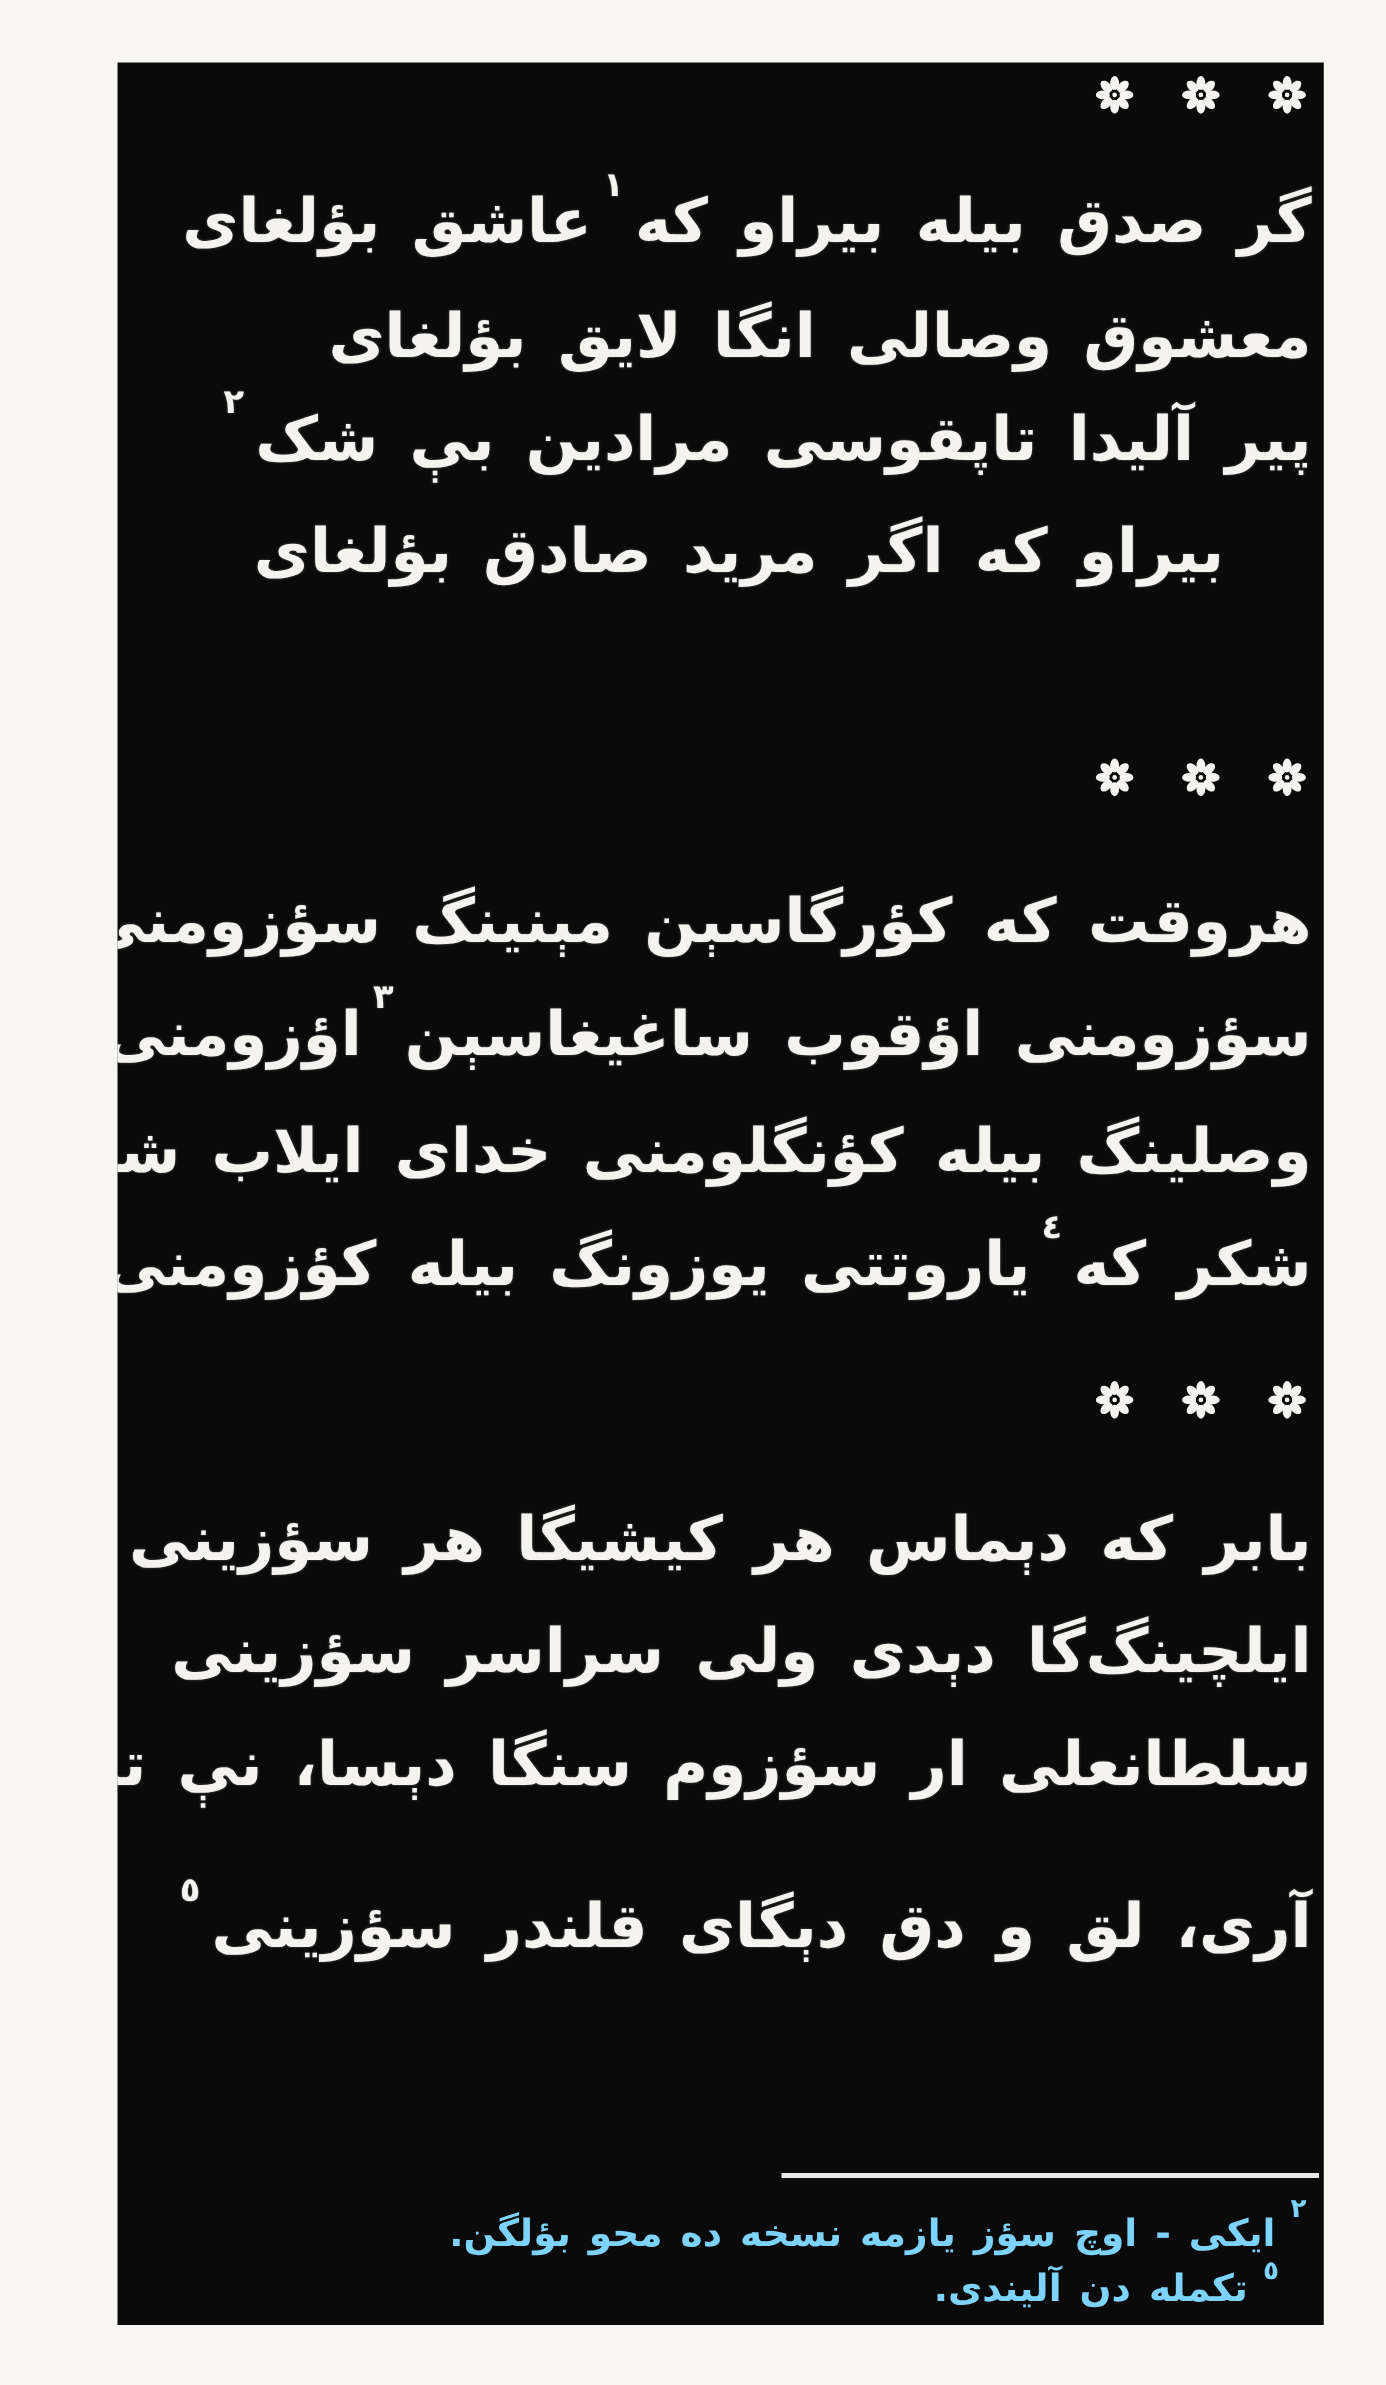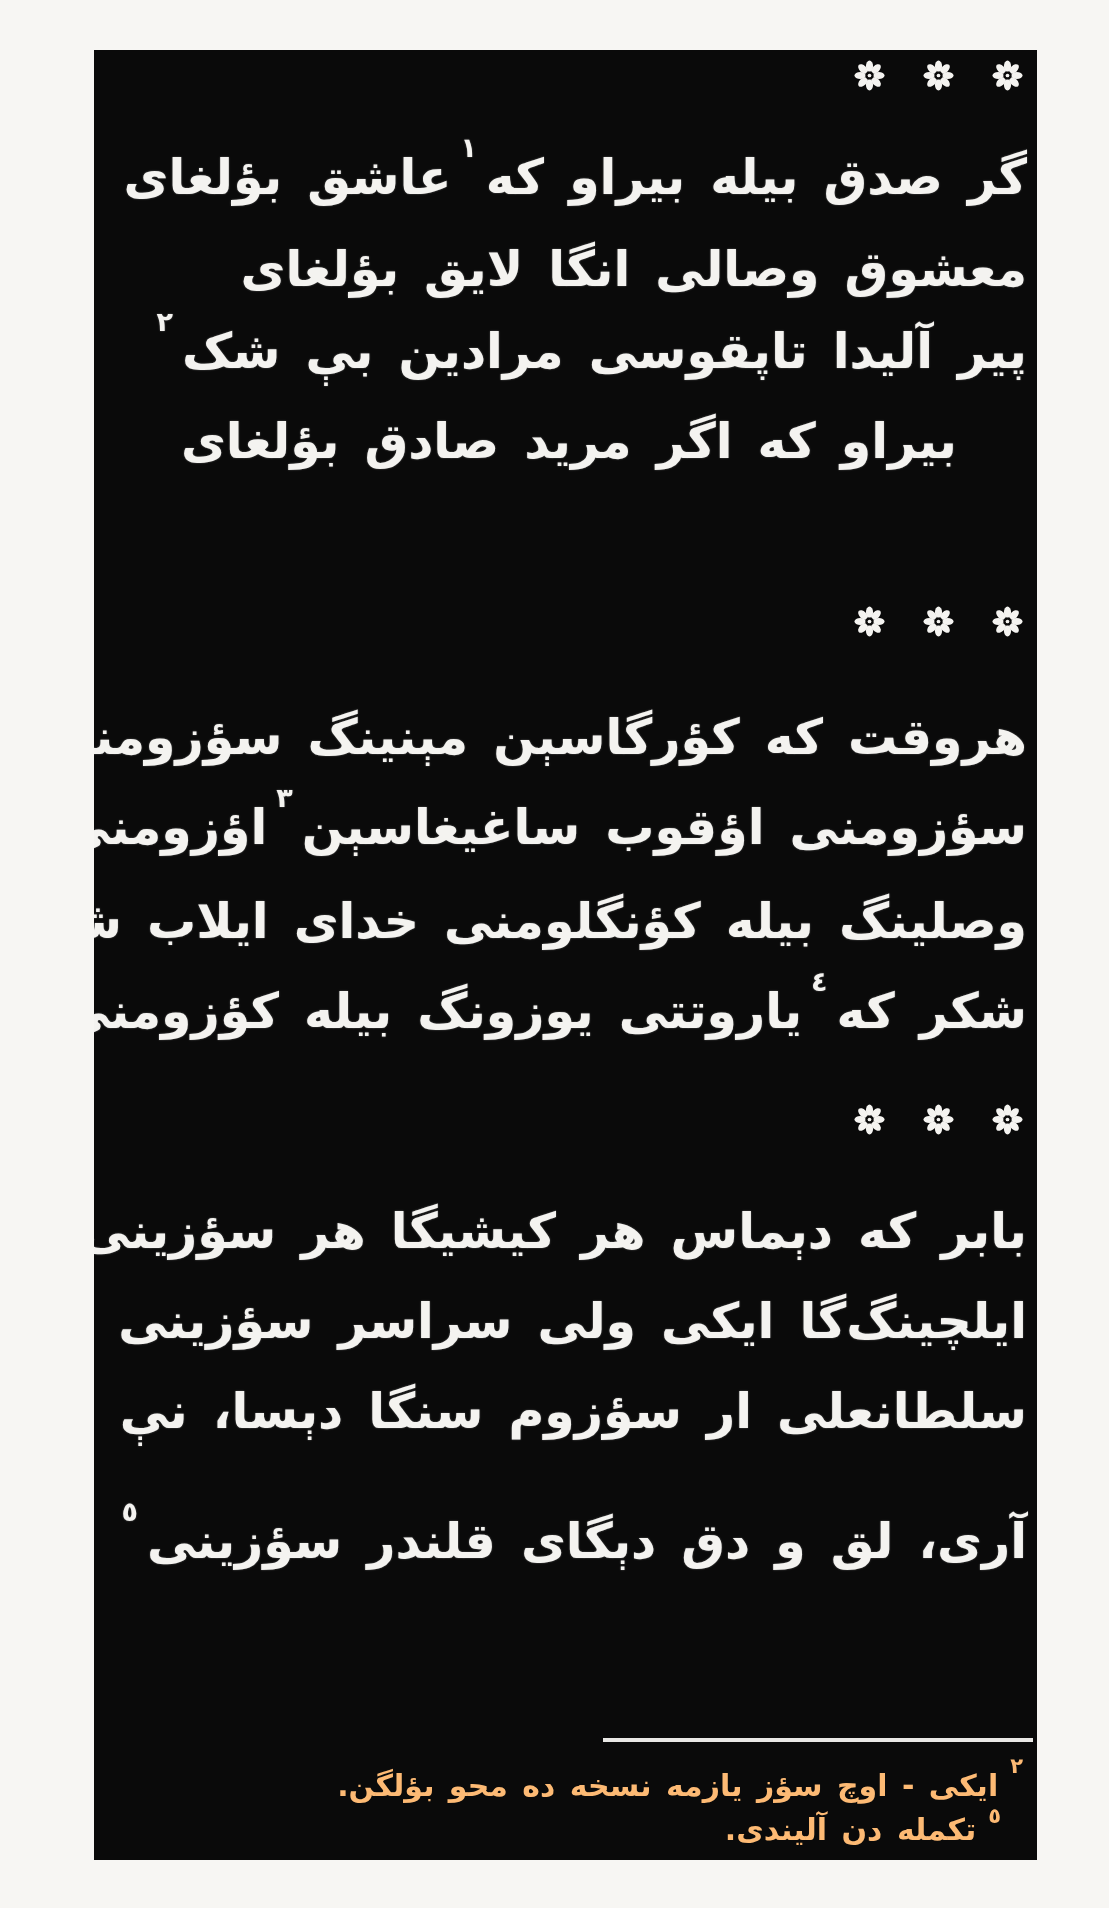--- a/index.html
+++ b/index.html
@@ -4,21 +4,21 @@
 <style>
   html,body{margin:0;padding:0;}
   body{
     width:1109px;height:1908px;position:relative;
     background:#f7f6f3;
     font-family:"DejaVu Sans",sans-serif;
     overflow:hidden;
   }
   .scan-panel{
     position:absolute;left:94px;top:50px;width:943px;height:1810px;
-    background:#0a0a0a;direction:rtl;overflow:hidden;
+    background:#0a0a0a;direction:rtl;overflow:hidden;padding-left:22px;
   }
   .poem-line{
     position:absolute;right:10px;left:6px;
     text-align:right;white-space:nowrap;
     color:#f4f3f0;font-size:49px;font-weight:bold;
     word-spacing:8px;line-height:80px;
     text-shadow:0 0 2px rgba(255,255,255,.35);
   }
   .fn-ref{
     font-size:27px;font-weight:bold;color:#f4f3f0;
@@ -43,21 +43,21 @@
   .line12{top:1442px;}
   .sep1{top:10px;}
   .sep2{top:556px;}
   .sep3{top:1054px;}
   .fn-rule{
     position:absolute;top:1688px;right:4px;width:430px;height:4px;
     background:#e9e8e5;
   }
   .footnote{
     position:absolute;text-align:left;white-space:nowrap;
-    color:#fdba74;font-size:30px;font-weight:bold;
+    color:#7dd3fc;font-size:30px;font-weight:bold;
     word-spacing:4px;line-height:44px;
   }
   .footnote .fn-marker{
     font-size:21px;font-weight:bold;
     position:relative;top:-12px;margin-left:12px;
   }
   .fnote1{top:1706px;right:14px;}
   .fnote2{top:1750px;right:36px;margin-left:16px;}
   .fnote2 .fn-marker{top:-6px;}
 </style>
@@ -349,21 +349,21 @@
         <g transform="rotate(315 20 20)">
             <ellipse cx="20" cy="8" rx="4.6" ry="7.4"></ellipse>
           </g>
         <circle cx="20" cy="20" r="5.2" fill="#0a0a0a"></circle>
         <circle cx="20" cy="20" r="2.4" fill="#f4f3f0"></circle>
       </g>
     </svg>
   </div>
 
   <div class="poem-line line9"><span>بابر که دېماس هر کیشیگا هر سؤزینی</span><sup class="fn-ref"></sup><span></span></div>
-  <div class="poem-line line10"><span>ایلچینگ‌گا ایکی ولی سراسر سؤزینی</span><sup class="fn-ref"></sup><span></span></div>
+  <div class="poem-line line10"><span>ایلچینگ‌گا دېدی ولی سراسر سؤزینی</span><sup class="fn-ref"></sup><span></span></div>
   <div class="poem-line line11"><span>سلطانعلی ار سؤزوم سنگا دېسا، نې تانگ،</span><sup class="fn-ref"></sup><span></span></div>
   <div class="poem-line line12"><span>آری، لق و دق دېگای قلندر سؤزینی</span><sup class="fn-ref">٥</sup><span></span></div>
 
   <div class="fn-rule"></div>
 
   <div class="footnote fnote1">
     <sup class="fn-marker">٢</sup><span>ایکی - اوچ سؤز یازمه نسخه ده محو بؤلگن.</span>
   </div>
   <div class="footnote fnote2">
     <sup class="fn-marker">٥</sup><span>تکمله دن آلیندی.</span>

